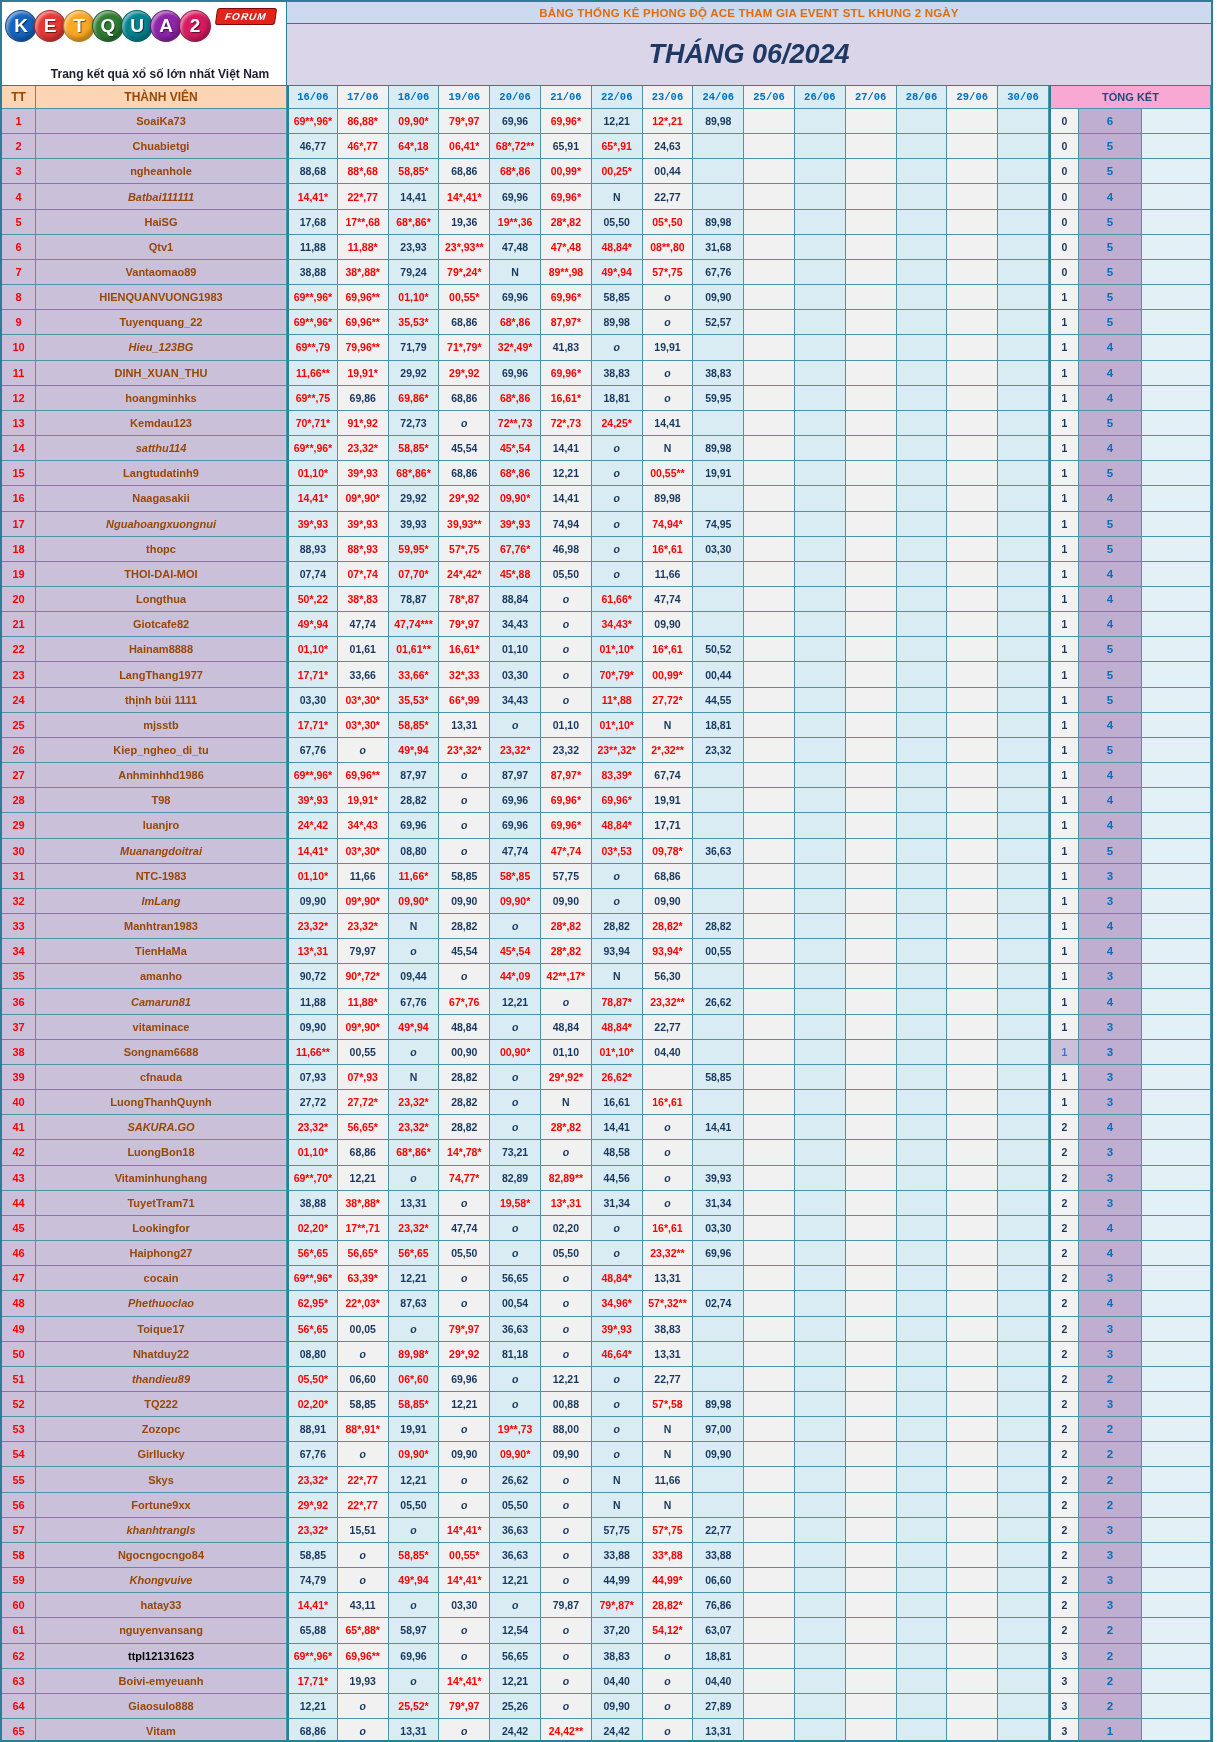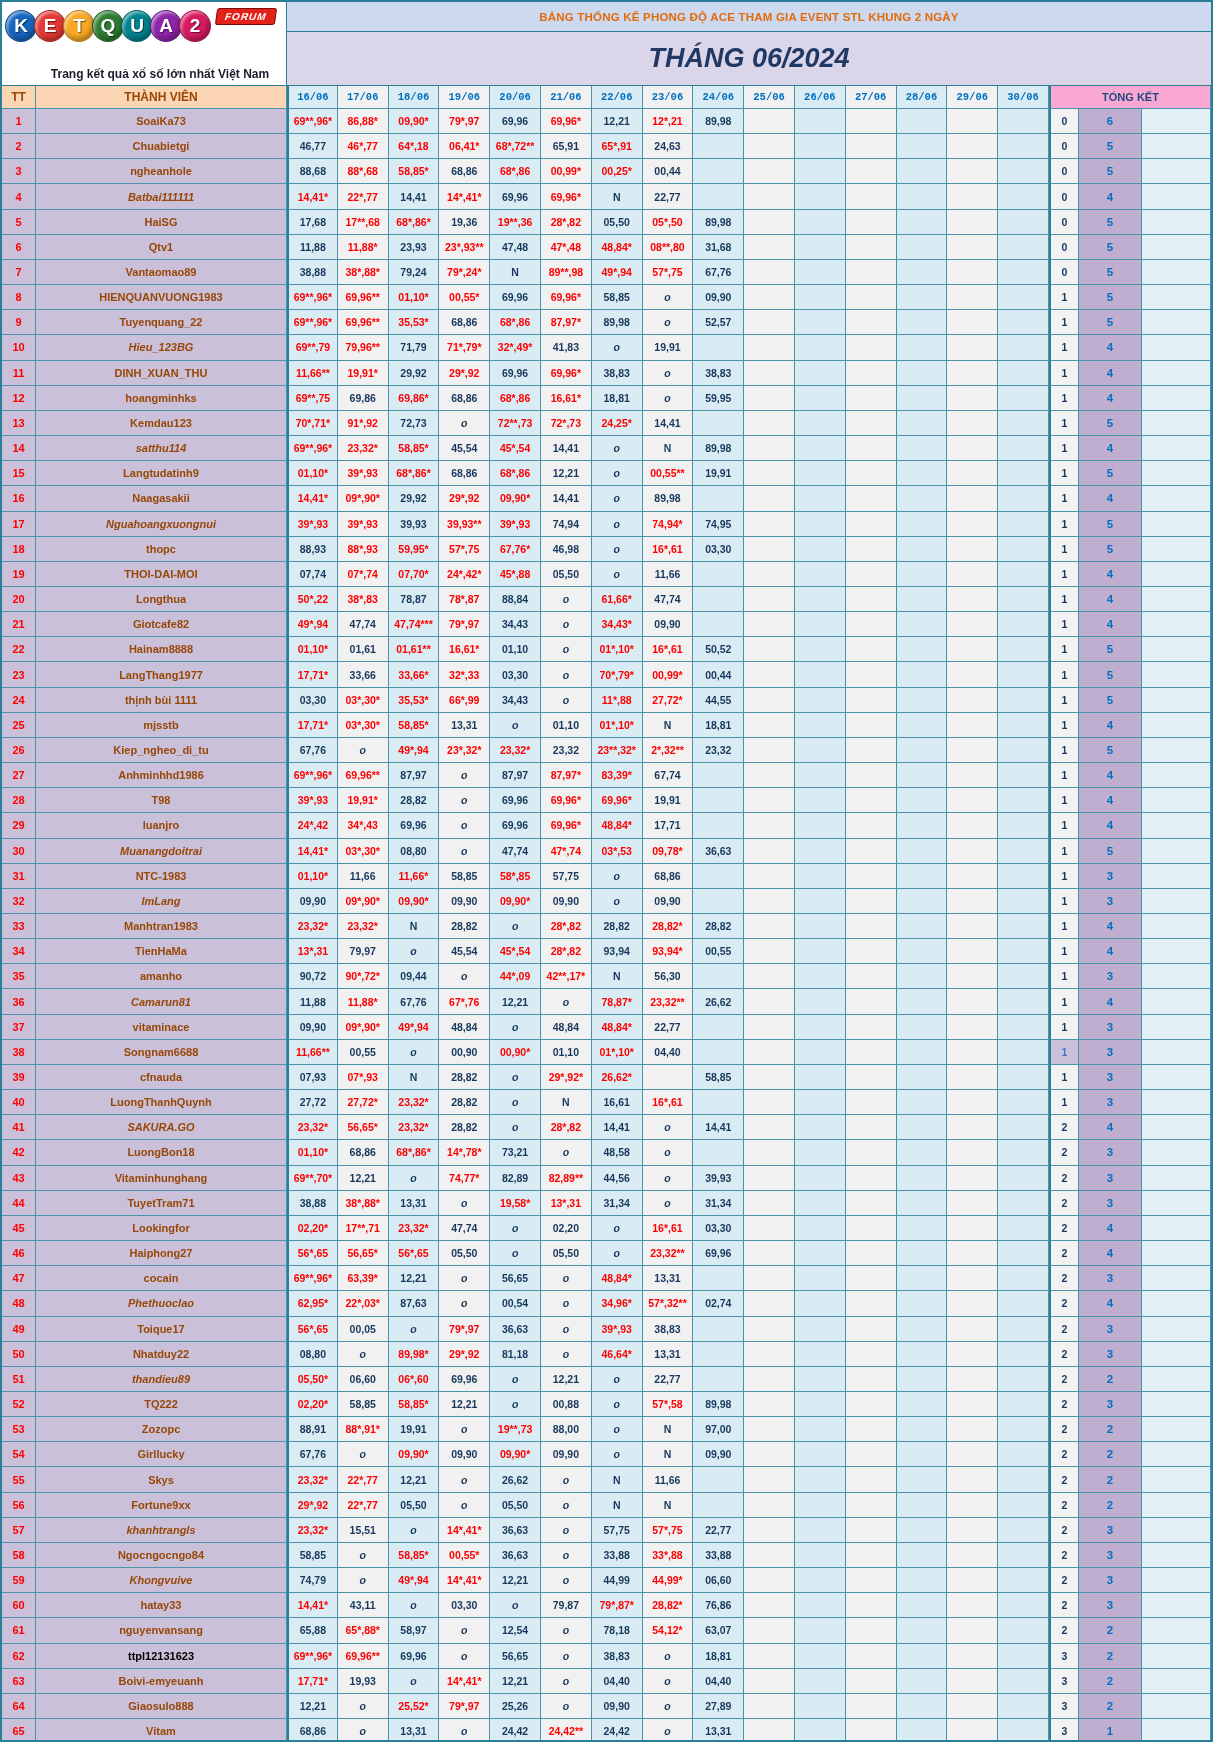--- a/index.html
+++ b/index.html
@@ -10,21 +10,21 @@
   .letters{position:absolute;top:8px;left:6px;display:flex;}
   .bl{width:30px;height:30px;border-radius:50%;display:flex;align-items:center;justify-content:center;
       color:#fff;font-weight:bold;font-size:19px;margin-left:-3px;text-shadow:1px 1px 1px rgba(0,0,0,.55);
       border:1px solid rgba(0,0,0,.25);box-shadow:inset -2px -3px 4px rgba(0,0,0,.3), inset 2px 2px 3px rgba(255,255,255,.5);}
   .bl0{background:#1565c0}.bl1{background:#e53935}.bl2{background:#f9a825}.bl3{background:#2e7d32}
   .bl4{background:#00838f}.bl5{background:#8e24aa}.bl6{background:#d81b60}
   .forum{position:absolute;top:6px;right:10px;background:#e2231a;color:#fff;font-style:italic;font-weight:bold;
          font-size:10px;padding:2px 8px;transform:skewX(-8deg);border-radius:3px;border:1px solid #7d0a06;letter-spacing:1px;}
   .tagline{position:absolute;bottom:4px;left:16px;width:100%;text-align:center;font-size:12px;font-weight:bold;color:#1c1c2e;}
   .banners{flex:1;display:flex;flex-direction:column;}
-  .banner1{height:30px;box-sizing:border-box;background:#ccd9ee;border-bottom:1px solid #2a7f96;display:flex;align-items:center;justify-content:center;
+  .banner1{height:22px;box-sizing:border-box;background:#ccd9ee;border-bottom:1px solid #2a7f96;display:flex;align-items:center;justify-content:center;
            color:#e26b0a;font-weight:bold;font-size:11.5px;letter-spacing:.2px;}
   .banner2{flex:1;background:#dbd5e9;display:flex;align-items:center;justify-content:center;color:#1f3864;font-weight:bold;font-size:27px;font-style:italic;}
   
   #grid{display:grid;width:1209px;grid-template-columns:34px 251px repeat(15,50.8px) 30px 63px 1fr;
         grid-template-rows:23px;grid-auto-rows:25.17px;}
   .c{display:flex;align-items:center;justify-content:center;border-right:1px solid #4a93a8;border-bottom:1px solid #4a93a8;
      font-weight:bold;font-size:10.5px;color:#17375d;overflow:hidden;white-space:nowrap;box-sizing:border-box;}
   .bb{background:#d9ecf3}.bw{background:#f1f1f2}
   .tt{background:#cbc0da;color:#ff0000;font-size:11px;}
   .mem{background:#cbc0da;color:#974706;font-size:11px;}
@@ -1283,21 +1283,21 @@
       <div class="c tk1">3</div>
       <div class="c tail"></div>
       <div class="c tt">61</div>
       <div class="c mem">nguyenvansang</div>
       <div class="c bb thl">65,88</div>
       <div class="c bw red">65*,88*</div>
       <div class="c bb">58,97</div>
       <div class="c bw oo">o</div>
       <div class="c bb">12,54</div>
       <div class="c bw oo">o</div>
-      <div class="c bb">78,18</div>
+      <div class="c bb">37,20</div>
       <div class="c bw red">54,12*</div>
       <div class="c bb">63,07</div>
       <div class="c bw"></div>
       <div class="c bb"></div>
       <div class="c bw"></div>
       <div class="c bb"></div>
       <div class="c bw"></div>
       <div class="c bb"></div>
       <div class="c tk0 thl">2</div>
       <div class="c tk1">2</div>

